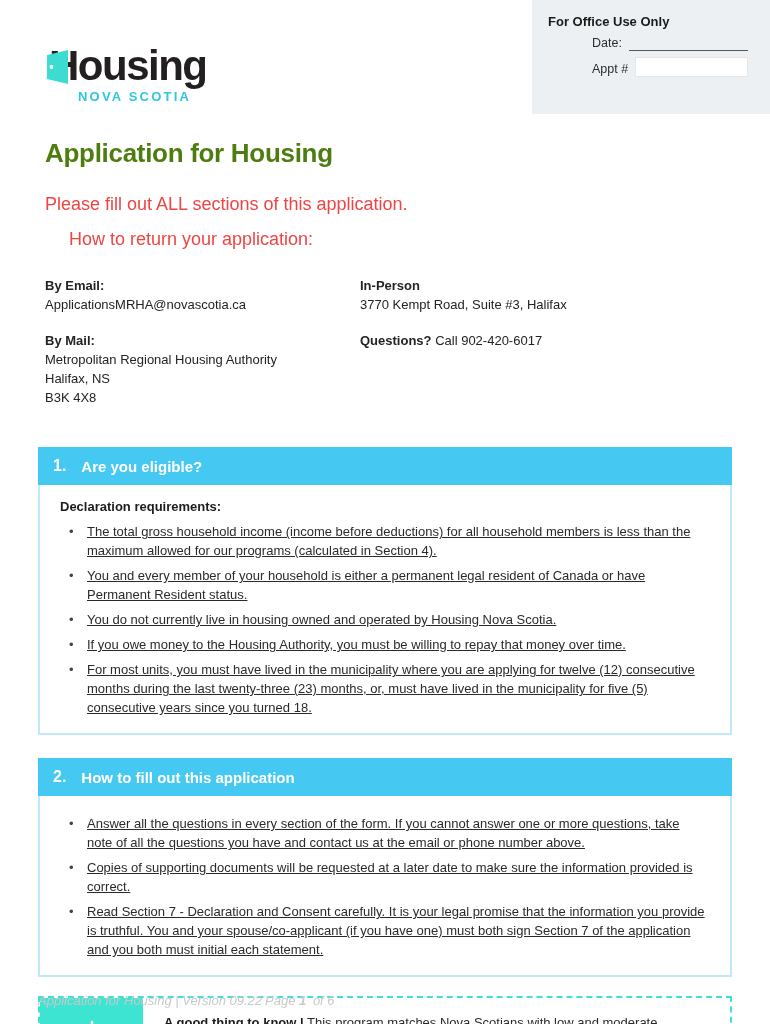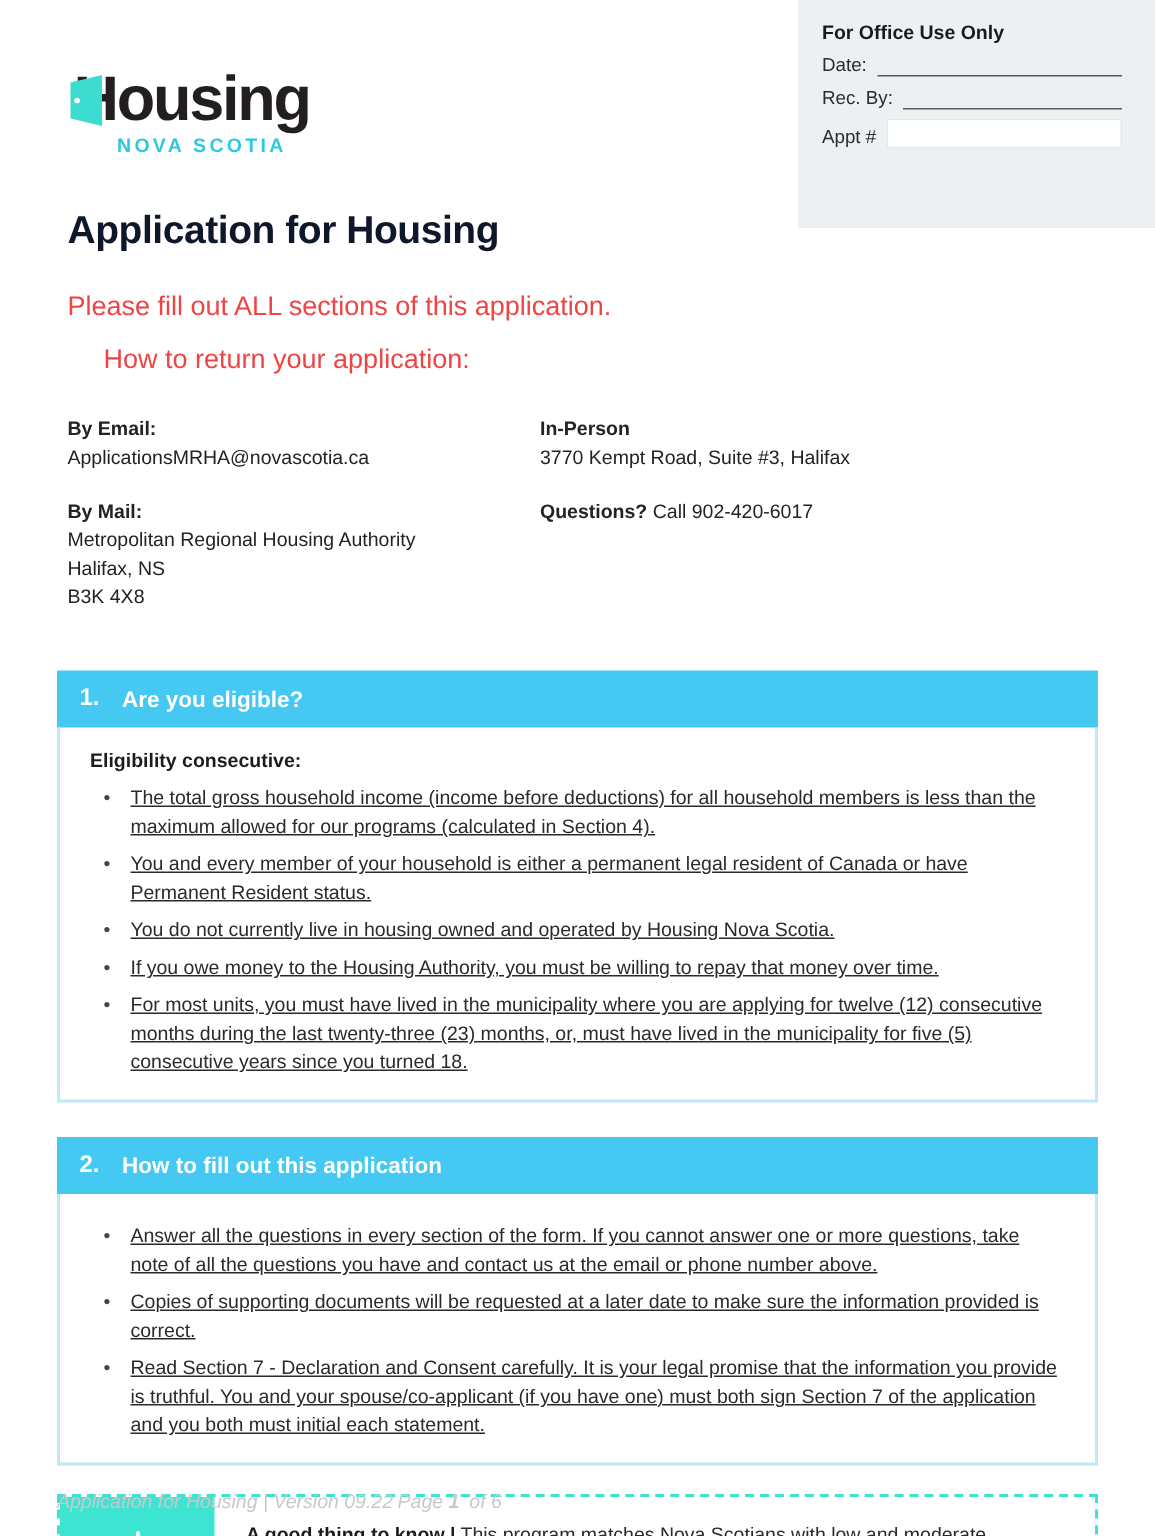--- a/index.html
+++ b/index.html
@@ -1,35 +1,35 @@
 <!DOCTYPE html>
 <html><head>
 <meta charset="utf-8">
 <style>
   * { margin:0; padding:0; box-sizing:border-box; }
   html,body { background:#ffffff; }
   body { width:770px; height:1024px; font-family:"Liberation Sans", sans-serif; color:#232323; }
   .page { position:relative; width:770px; height:1024px; background:#ffffff; overflow:hidden; padding:0 38px; }
 
   
-  .office-box { position:absolute; top:0; right:0; width:238px; height:152px; background:#EDF0F3; padding:14px 22px 0 16px; }
+  .office-box { position:absolute; top:0; right:0; width:238px; height:114px; background:#EDF0F3; padding:14px 22px 0 16px; }
   .office-title { font-size:13px; font-weight:bold; color:#1a1a1a; margin-bottom:4px; }
   .office-row { display:flex; align-items:flex-end; margin-top:6px; font-size:12.5px; color:#2c2c2c; }
-  .office-label { margin-right:7px; white-space:nowrap; line-height:16px; }
+  .office-label { margin-right:7px; white-space:nowrap; line-height:16px;margin-left:44px; }
   .office-line { flex:1; border-bottom:1.5px solid #55585a; height:15px; }
   .office-input { flex:1; background:#ffffff; height:20px; border:1px solid #e4e7e9; }
 
   
   .logo { margin:45px 0 0 11px; }
   .logo-word { position:relative; display:inline-block; font-size:42px; font-weight:bold; letter-spacing:-1.5px; color:#231f20; line-height:1; }
   .door-icon { position:absolute; left:-3px; top:5px; }
   .logo-region { color:#2EC8DF; font-size:13px; font-weight:bold; letter-spacing:2.2px; margin:2px 0 0 29px; }
 
   
-  .page-title { margin:34px 0 0 7px; font-size:26px; font-weight:bold; color:#0f172a; letter-spacing:-0.3px; }
+  .page-title { margin:34px 0 0 7px; font-size:26px; font-weight:bold; color:#4d7c0f; letter-spacing:-0.3px; }
   .note { margin:25px 0 0 7px; font-size:18px; font-weight:normal; color:#ef4444; }
   .note.second { margin-top:14px;padding-left:24px; }
 
   
   .contact { display:flex; margin:26px 0 0 7px; font-size:13px; line-height:19px; }
   .contact-col.left { width:315px; flex:none; }
   .contact-col.right { flex:1; }
   .contact-block { margin-bottom:17px; }
   .c-label { font-weight:bold; }
 
@@ -57,24 +57,20 @@
 </style>
 </head>
 <body>
 
 <div class="page">
 
   <div class="office-box">
     <div class="office-title">For Office Use Only</div>
     <div class="office-row">
       <span class="office-label">Date:</span>
-      <span class="office-line"></span>
-    </div>
-    <div class="office-row">
-      <span class="office-label">Rec. By:</span>
       <span class="office-line"></span>
     </div>
     <div class="office-row">
       <span class="office-label">Appt #</span>
       <span class="office-input"></span>
     </div>
   </div>
 
   <div class="logo">
     <div class="logo-word">
@@ -115,21 +111,21 @@
       </div>
     </div>
   </div>
 
   <div class="section">
     <div class="sec-header">
       <span class="sec-num">1.</span>
       <span class="sec-title">Are you eligible?</span>
     </div>
     <div class="sec-body">
-      <div class="sec-sub">Eligibility consecutive:</div>
+      <div class="sec-sub">Declaration requirements:</div>
       <ul class="bullets">
         <li>The total gross household income (income before deductions) for all household members is less than the maximum allowed for our programs (calculated in Section 4).</li>
         <li>You and every member of your household is either a permanent legal resident of Canada or have Permanent Resident status.</li>
         <li>You do not currently live in housing owned and operated by Housing Nova Scotia.</li>
         <li>If you owe money to the Housing Authority, you must be willing to repay that money over time.</li>
         <li>For most units, you must have lived in the municipality where you are applying for twelve (12) consecutive months during the last twenty-three (23) months, or, must have lived in the municipality for five (5) consecutive years since you turned 18.</li>
       </ul>
     </div>
   </div>
 

